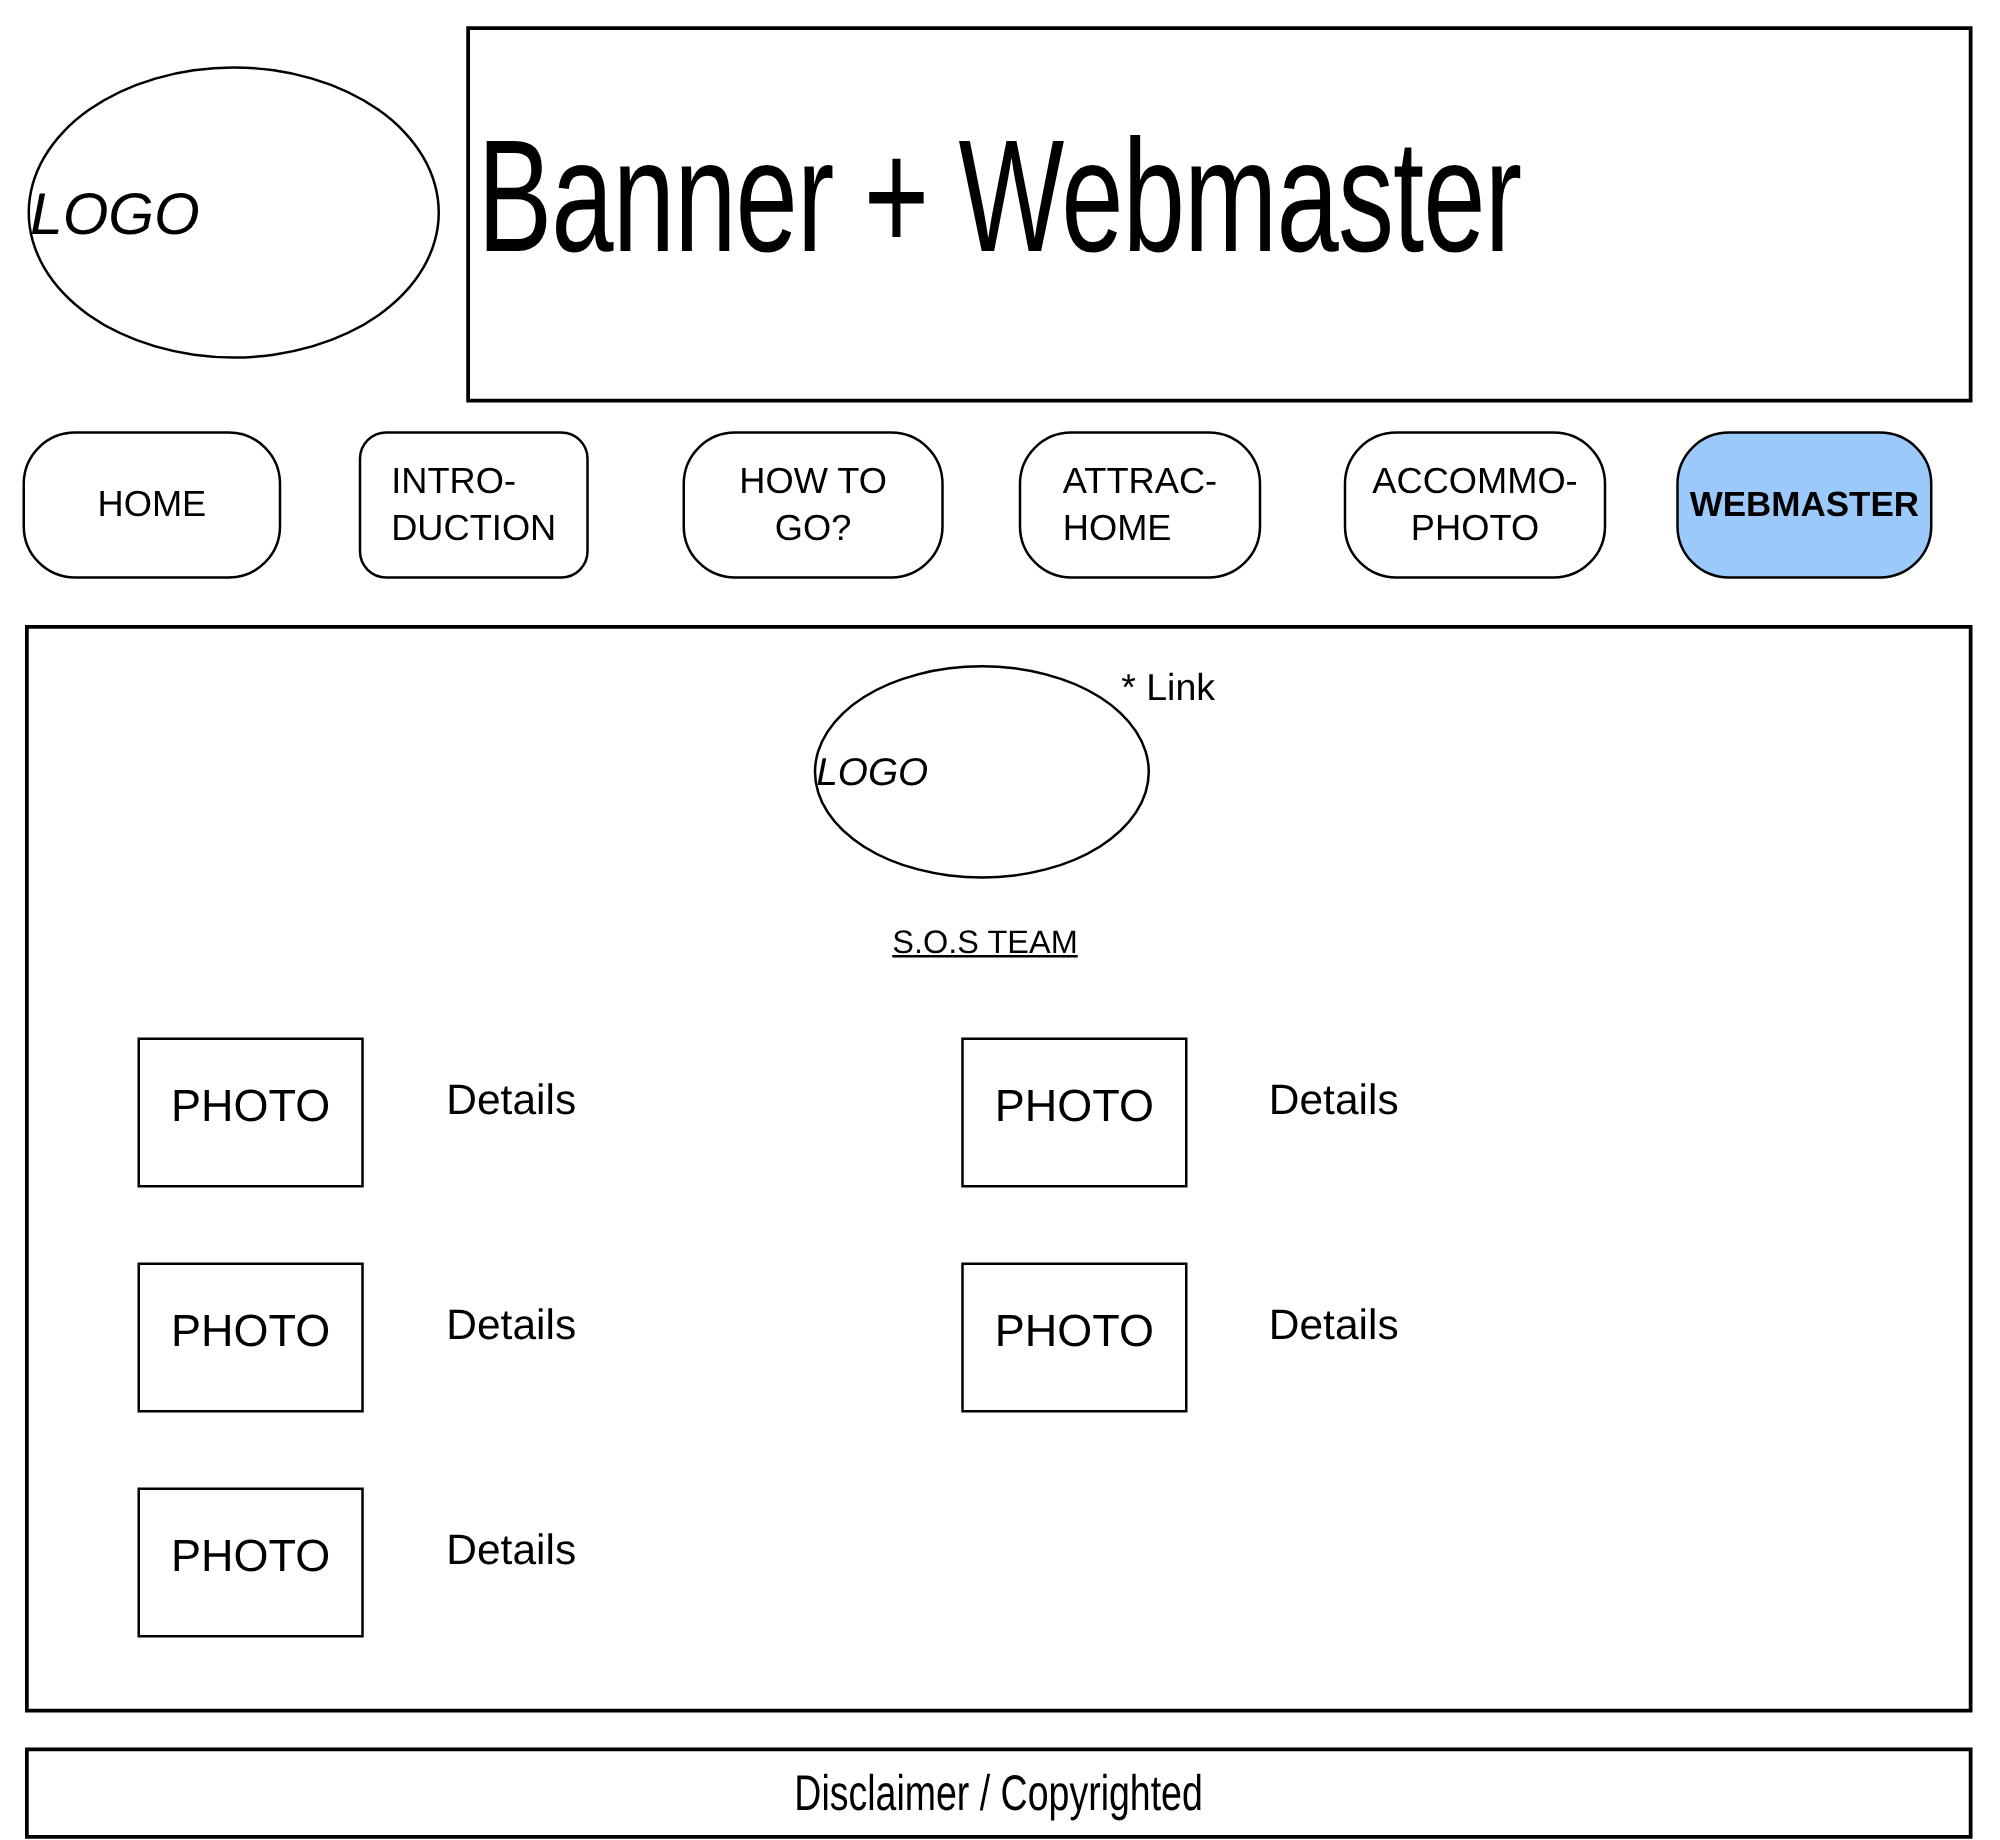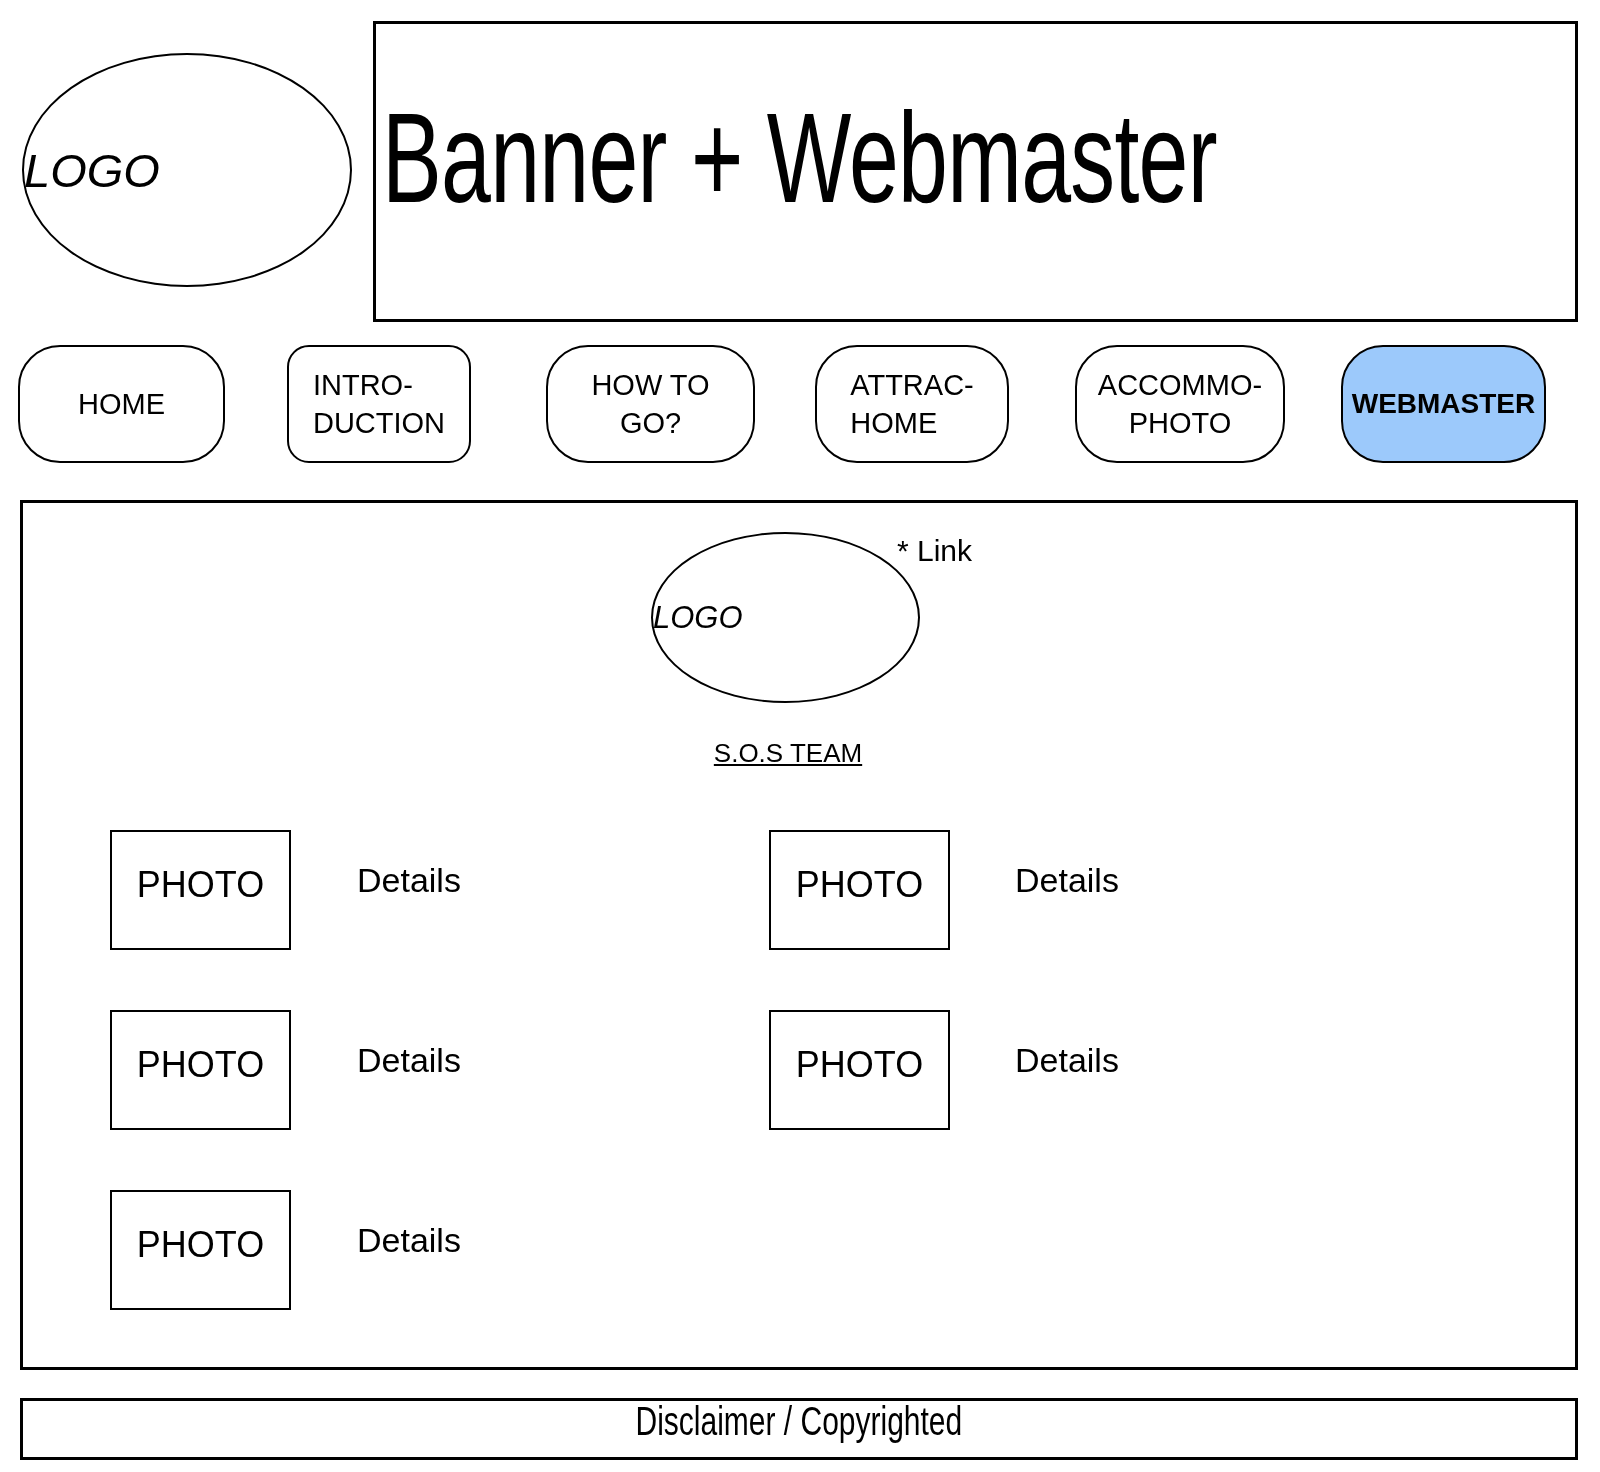--- a/index.html
+++ b/index.html
@@ -124,23 +124,24 @@
   .p-r2 { left: 769px; top: 1010px; }
   .p-l3 { left: 110px; top: 1190px; }
   .d-l1 { left: 357px;  top: 860px; }
   .d-r1 { left: 1015px; top: 860px; }
   .d-l2 { left: 357px;  top: 1040px; }
   .d-r2 { left: 1015px; top: 1040px; }
   .d-l3 { left: 357px;  top: 1220px; }
 
   
   .footer-bar {
-    left: 20px; top: 1398px; width: 1558px; height: 62px;
+    left: 20px; top: 1398px; width: 1558px; height: 73px;
     border: 3px solid #000;
     display: flex;
+    align-items: center;
     justify-content: center;
     background: #fff;
   }
   .footer-text {
     font-size: 40px;
     line-height: 1;
     white-space: nowrap;
     transform: scaleX(0.75);
     transform-origin: 50% 50%;
   }

